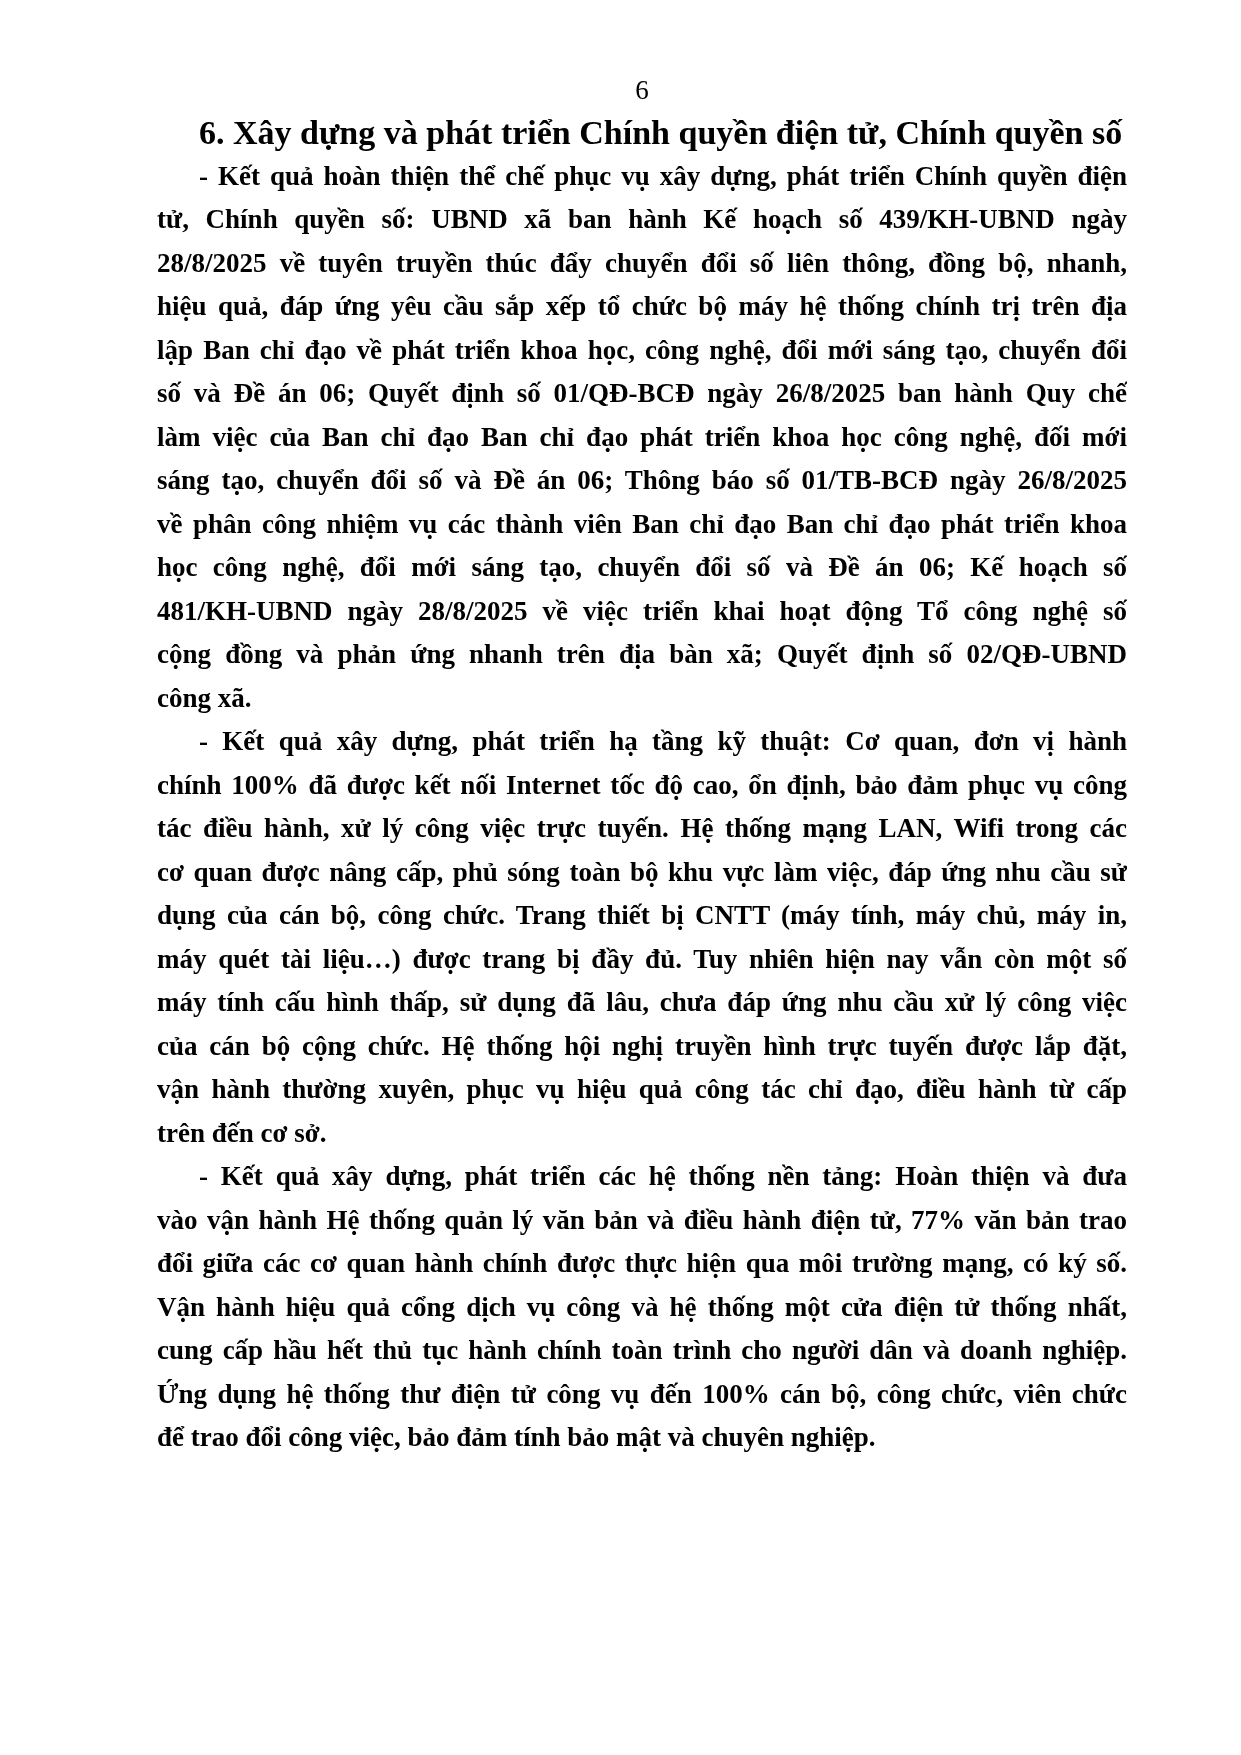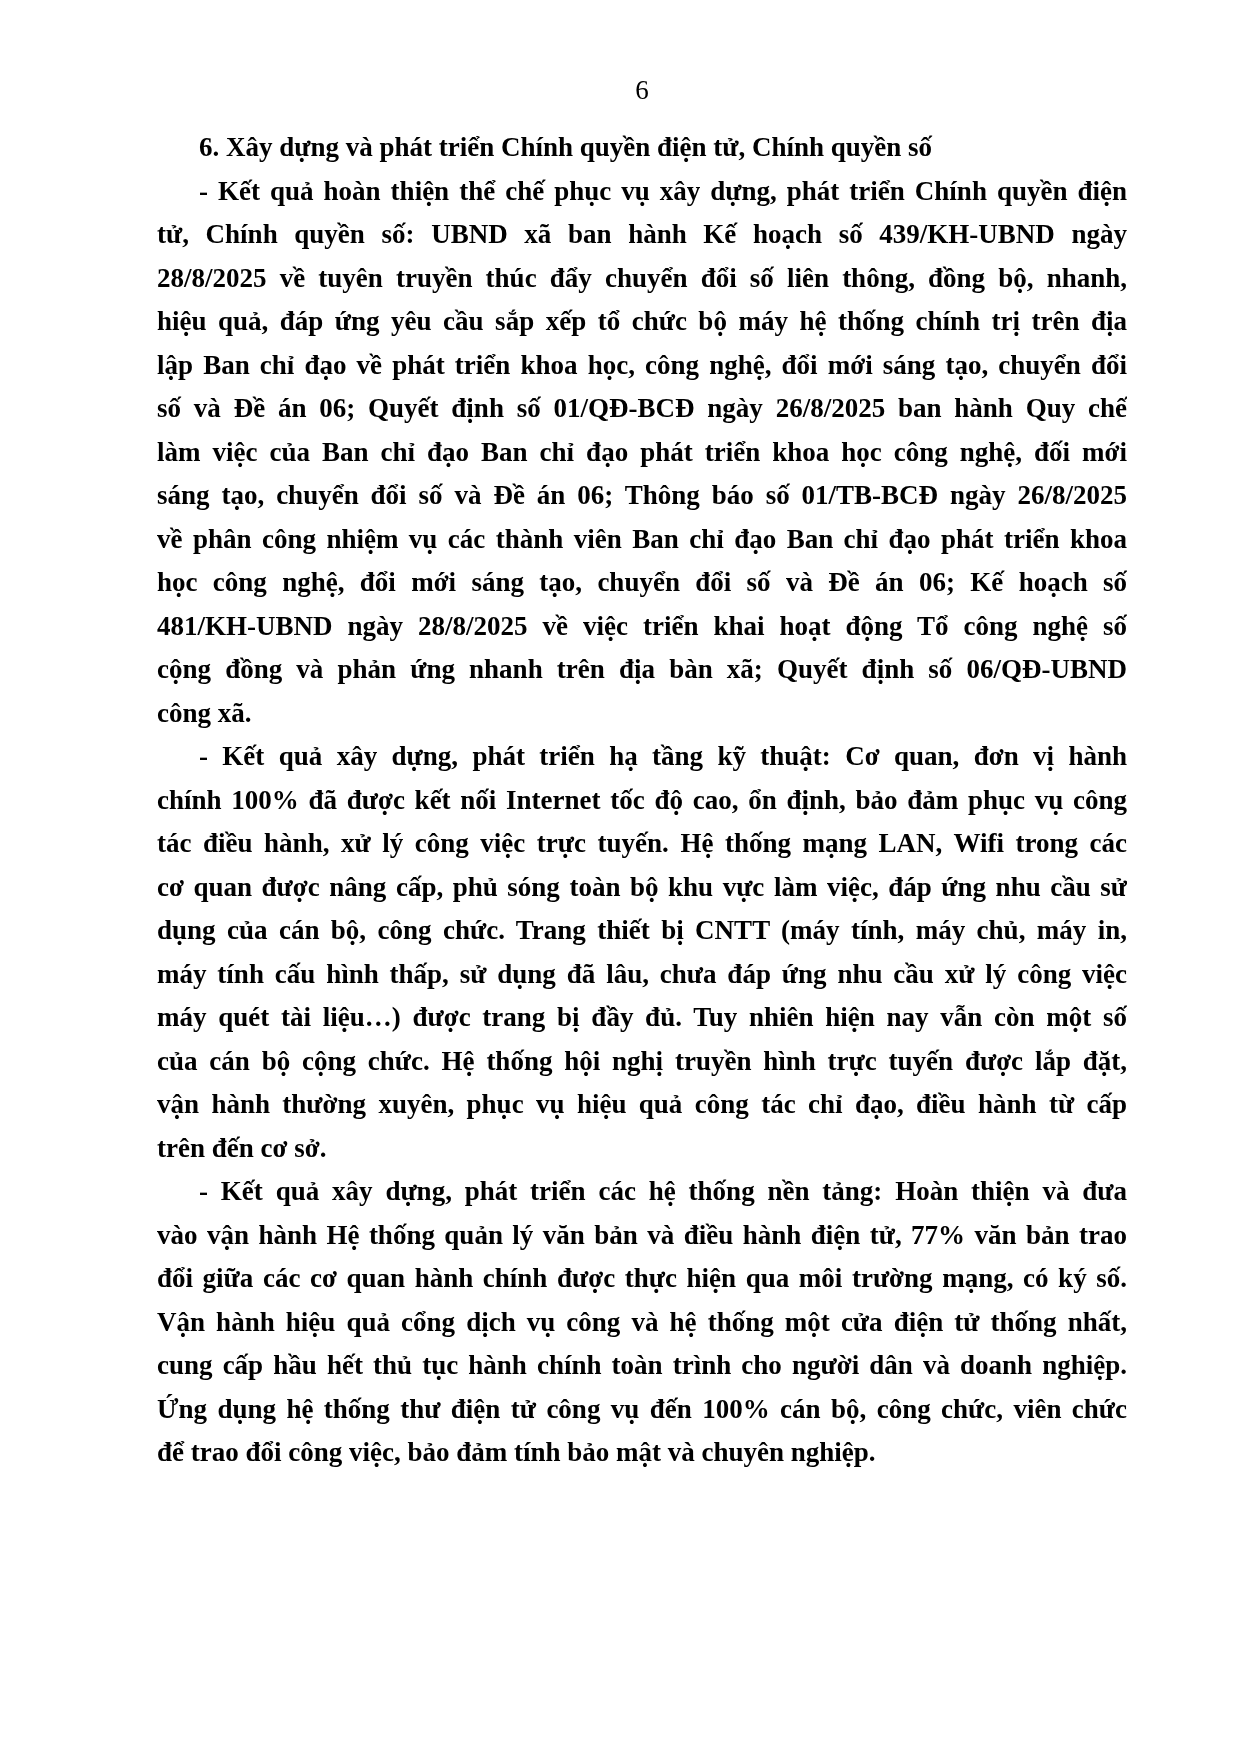--- a/index.html
+++ b/index.html
@@ -19,24 +19,24 @@
     box-sizing: border-box;
     padding: 74px 114px 0 157px;
     overflow: hidden;
   }
   .page-number {
     text-align: center;
     line-height: 32px;
     font-size: 27px;
   }
   .heading {
-    font-size: 27px;
+    font-size: 34px;
     font-weight: bold;
     line-height: 43.5px;
-    margin: 20px 0 0 0;
+    margin: 5px 0 0 0;
     text-indent: 42px;
     text-align: left;
   }
   .para {
     margin: 0;
     font-weight: bold;
   }
   .line {
     line-height: 43.5px;
     text-align: justify;
@@ -62,31 +62,31 @@
         <div class="line">tử, Chính quyền số: UBND xã ban hành Kế hoạch số 439/KH-UBND ngày</div>
         <div class="line">28/8/2025 về tuyên truyền thúc đẩy chuyển đổi số liên thông, đồng bộ, nhanh,</div>
         <div class="line">hiệu quả, đáp ứng yêu cầu sắp xếp tổ chức bộ máy hệ thống chính trị trên địa</div>
         <div class="line">lập Ban chỉ đạo về phát triển khoa học, công nghệ, đổi mới sáng tạo, chuyển đổi</div>
         <div class="line">số và Đề án 06; Quyết định số 01/QĐ-BCĐ ngày 26/8/2025 ban hành Quy chế</div>
         <div class="line">làm việc của Ban chỉ đạo Ban chỉ đạo phát triển khoa học công nghệ, đối mới</div>
         <div class="line">sáng tạo, chuyển đổi số và Đề án 06; Thông báo số 01/TB-BCĐ ngày 26/8/2025</div>
         <div class="line">về phân công nhiệm vụ các thành viên Ban chỉ đạo Ban chỉ đạo phát triển khoa</div>
         <div class="line">học công nghệ, đổi mới sáng tạo, chuyển đổi số và Đề án 06; Kế hoạch số</div>
         <div class="line">481/KH-UBND ngày 28/8/2025 về việc triển khai hoạt động Tổ công nghệ số</div>
-        <div class="line">cộng đồng và phản ứng nhanh trên địa bàn xã; Quyết định số 06/QĐ-UBND</div>
+        <div class="line">cộng đồng và phản ứng nhanh trên địa bàn xã; Quyết định số 02/QĐ-UBND</div>
         <div class="line last">công xã.</div>
       </div>
       <div class="para">
         <div class="line first">- Kết quả xây dựng, phát triển hạ tầng kỹ thuật: Cơ quan, đơn vị hành</div>
         <div class="line">chính 100% đã được kết nối Internet tốc độ cao, ổn định, bảo đảm phục vụ công</div>
         <div class="line">tác điều hành, xử lý công việc trực tuyến. Hệ thống mạng LAN, Wifi trong các</div>
         <div class="line">cơ quan được nâng cấp, phủ sóng toàn bộ khu vực làm việc, đáp ứng nhu cầu sử</div>
         <div class="line">dụng của cán bộ, công chức. Trang thiết bị CNTT (máy tính, máy chủ, máy in,</div>
+        <div class="line">máy quét tài liệu…) được trang bị đầy đủ. Tuy nhiên hiện nay vẫn còn một số</div>
         <div class="line">máy tính cấu hình thấp, sử dụng đã lâu, chưa đáp ứng nhu cầu xử lý công việc</div>
-        <div class="line">máy quét tài liệu…) được trang bị đầy đủ. Tuy nhiên hiện nay vẫn còn một số</div>
         <div class="line">của cán bộ cộng chức. Hệ thống hội nghị truyền hình trực tuyến được lắp đặt,</div>
         <div class="line">vận hành thường xuyên, phục vụ hiệu quả công tác chỉ đạo, điều hành từ cấp</div>
         <div class="line last">trên đến cơ sở.</div>
       </div>
       <div class="para">
         <div class="line first">- Kết quả xây dựng, phát triển các hệ thống nền tảng: Hoàn thiện và đưa</div>
         <div class="line">vào vận hành Hệ thống quản lý văn bản và điều hành điện tử, 77% văn bản trao</div>
         <div class="line">đổi giữa các cơ quan hành chính được thực hiện qua môi trường mạng, có ký số.</div>
         <div class="line">Vận hành hiệu quả cổng dịch vụ công và hệ thống một cửa điện tử thống nhất,</div>
         <div class="line">cung cấp hầu hết thủ tục hành chính toàn trình cho người dân và doanh nghiệp.</div>

